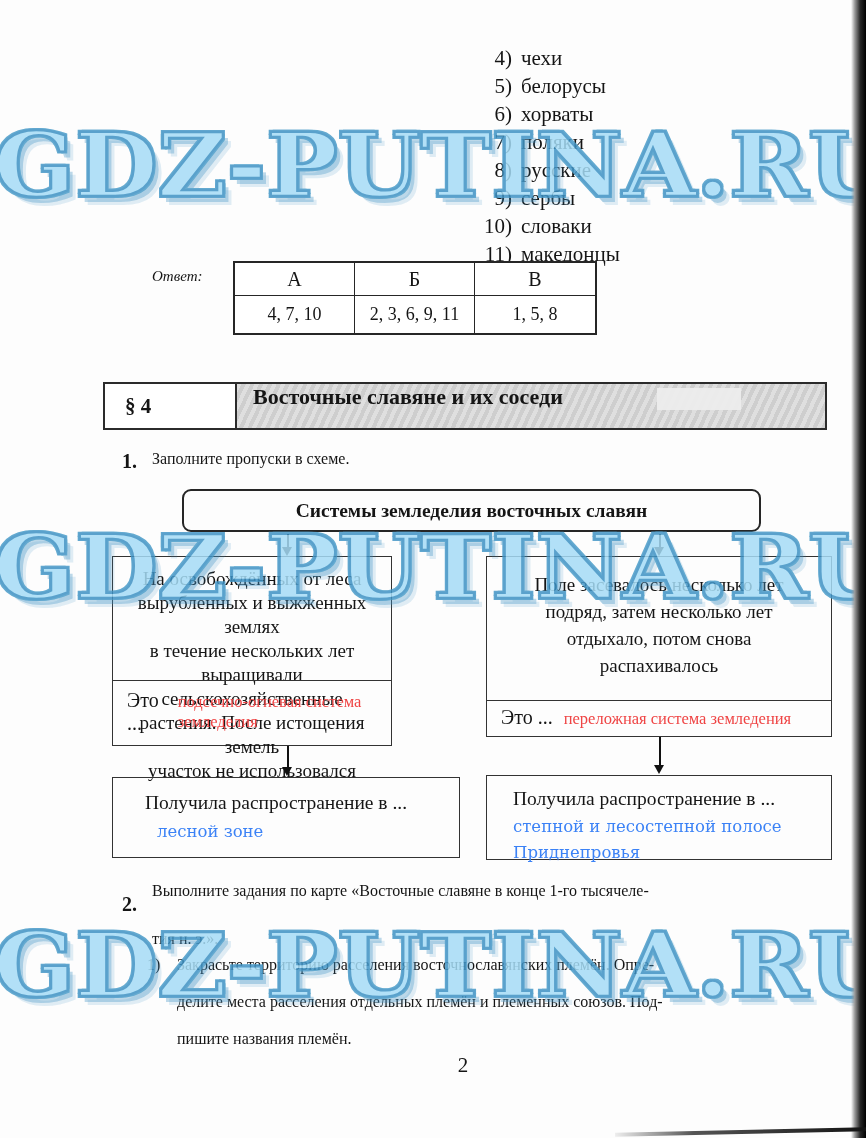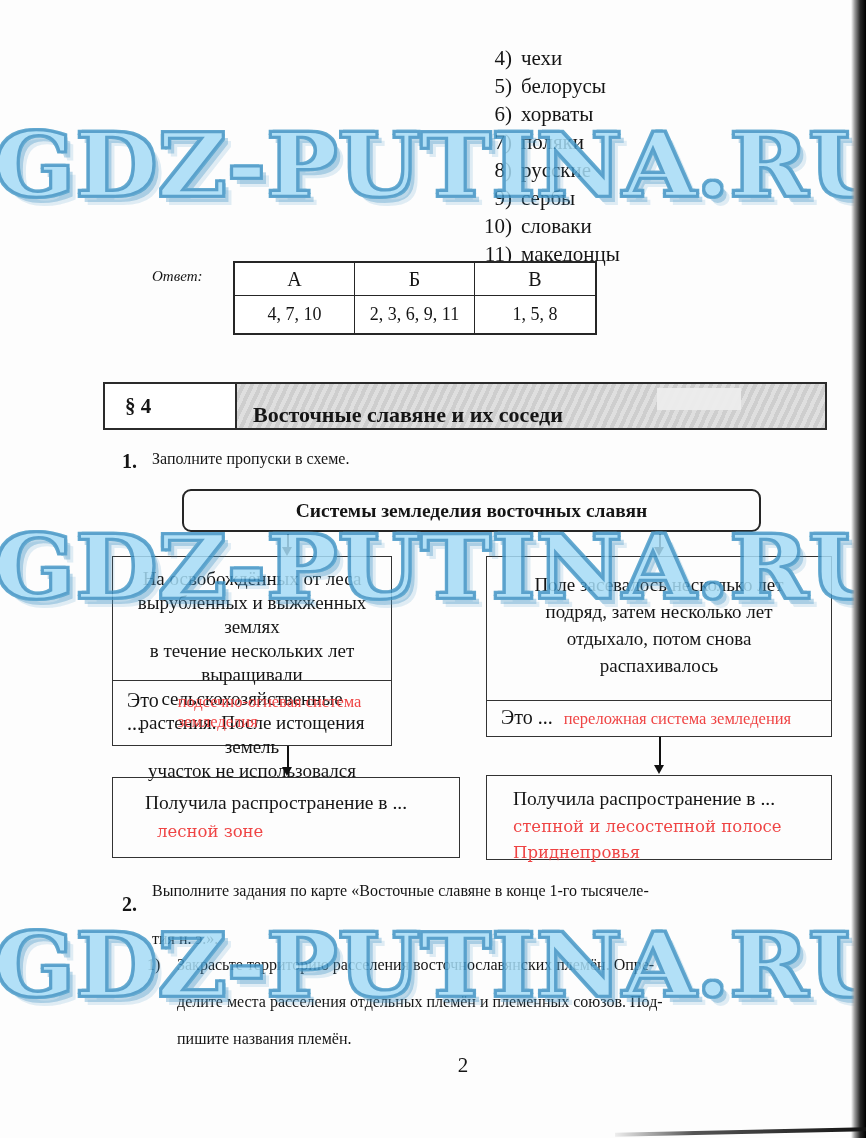--- a/index.html
+++ b/index.html
@@ -21,40 +21,40 @@
   .ahdr{height:32px;font-size:20px;border-bottom:1.5px solid #262626;}
   .aval{height:37px;font-size:18px;}
 
   
   .section-bar{position:absolute;left:103px;top:382px;width:724px;height:48px;
                border:2px solid #2b2b2b;display:flex;z-index:1;box-sizing:border-box;}
   .section-num{width:132px;background:#fff;border-right:2px solid #2b2b2b;display:flex;
                align-items:center;font-weight:bold;font-size:21px;padding-left:20px;box-sizing:border-box;}
   .section-title-wrap{flex:1;position:relative;background:#d7d7d7;
       background-image:repeating-linear-gradient(115deg,rgba(255,255,255,.20) 0 4px,rgba(0,0,0,.045) 4px 8px);
-      display:flex;align-items:flex-end;}
+      display:flex;align-items:flex-start;}
   .section-title{font-weight:bold;font-size:22px;padding-left:16px;position:relative;z-index:2;}
   .texture-patch{position:absolute;left:420px;top:4px;width:84px;height:22px;background:rgba(236,236,236,.95);z-index:1;}
 
   
   .tasknum{position:absolute;font-weight:bold;font-size:20px;z-index:1;}
   .taskline{position:absolute;font-size:16px;z-index:1;white-space:nowrap;}
 
   
   .sbox{position:absolute;border:1.5px solid #333;box-sizing:border-box;background:transparent;z-index:1;}
   .scheme-title{display:flex;align-items:center;justify-content:center;font-weight:bold;font-size:19.5px;border-width:2px;border-color:#262626;}
   .desc{display:flex;flex-direction:column;align-items:center;}
   .dline{font-size:19px;line-height:24px;text-align:center;}
   .dline.tall{line-height:27px;text-align:right;}
   .eto{position:absolute;left:0;right:0;bottom:0;border-top:1.5px solid #333;
        display:flex;align-items:baseline;padding:8px 8px 10px 14px;}
   .eto-label{font-size:20px;}
   .eto-ans{font-family:Liberation Serif, serif;font-size:16.5px;margin-left:11px;color:#ef4444;}
   .spread-label{font-size:19.5px;}
-  .spread-ans{font-family:"DejaVu Serif",serif;font-size:16.5px;color:#ef4444;line-height:26px;}
+  .spread-ans{font-family:"DejaVu Serif",serif;font-size:16.5px;color:#3b82f6;line-height:26px;}
 
   .varrow{position:absolute;width:2px;background:#111;z-index:2;}
   .ahead{position:absolute;width:0;height:0;border-left:5.5px solid transparent;
          border-right:5.5px solid transparent;border-top:9px solid #111;z-index:2;}
 
   
   .pagenum{position:absolute;left:433px;top:1053px;width:60px;text-align:center;font-size:21px;z-index:1;}
 
   
   .wm{position:absolute;left:-6px;width:878px;text-align:center;white-space:nowrap;

